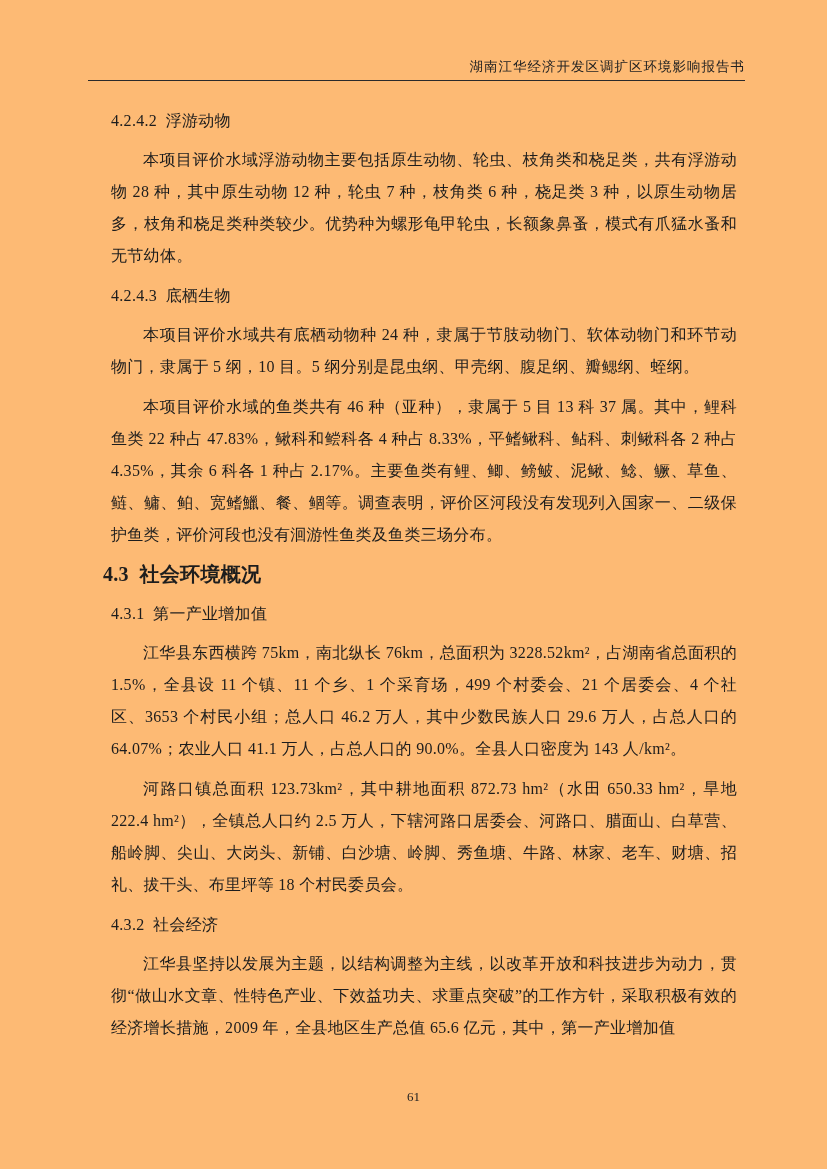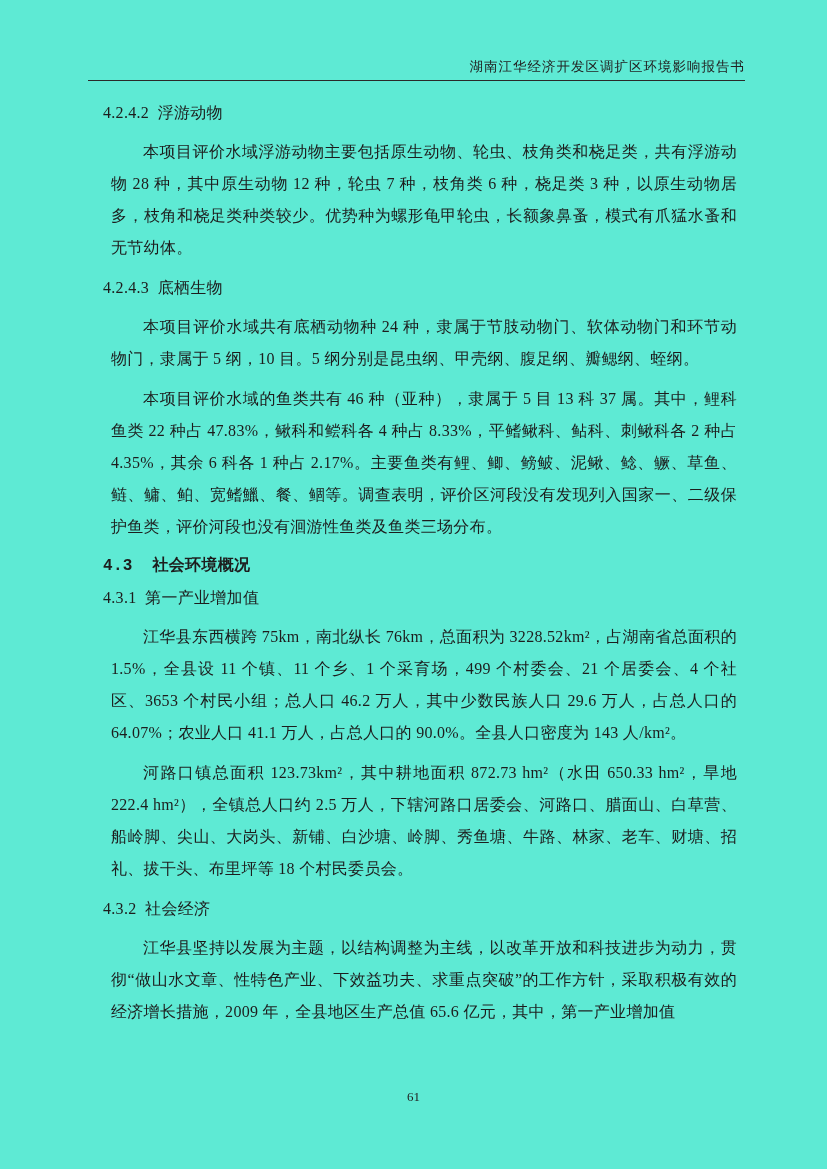--- a/index.html
+++ b/index.html
@@ -5,21 +5,21 @@
   html, body {
     margin: 0;
     padding: 0;
     background: #ffffff;
   }
   .page {
     position: relative;
     width: 827px;
     height: 1169px;
     margin: 0 auto;
-    background: #5eead4;
+    background: #fdba74;
     color: #1d1d1d;
     font-family: "Liberation Serif", "DejaVu Serif", serif;
     overflow: hidden;
   }
   .running-header {
     position: absolute;
     top: 58px;
     right: 82px;
     font-size: 13.5px;
     letter-spacing: 1px;
@@ -41,34 +41,34 @@
   }
   .content p {
     margin: 8px;
     font-size: 16px;
     line-height: 32px;
     text-align: justify;
     text-indent: 32px;
     letter-spacing: 0.3px;
   }
   .content .h3 {
-    margin: 0;
+    margin: 8px;
     font-size: 16px;
     font-weight: normal;
     line-height: 31px;
     white-space: pre-wrap;
     letter-spacing: 0.3px;
   }
   .content .h2 {
     margin: 0;
-    font-size: 16px;
+    font-size: 20px;
     font-weight: bold;
     line-height: 31px;
     white-space: pre-wrap;
-    font-family: Liberation Mono, monospace;
+    font-family: Liberation Serif, serif;
     letter-spacing: 0.3px;
   }
   .page-number {
     position: absolute;
     top: 1089px;
     left: 0;
     width: 100%;
     text-align: center;
     font-size: 13px;
     color: #222;

